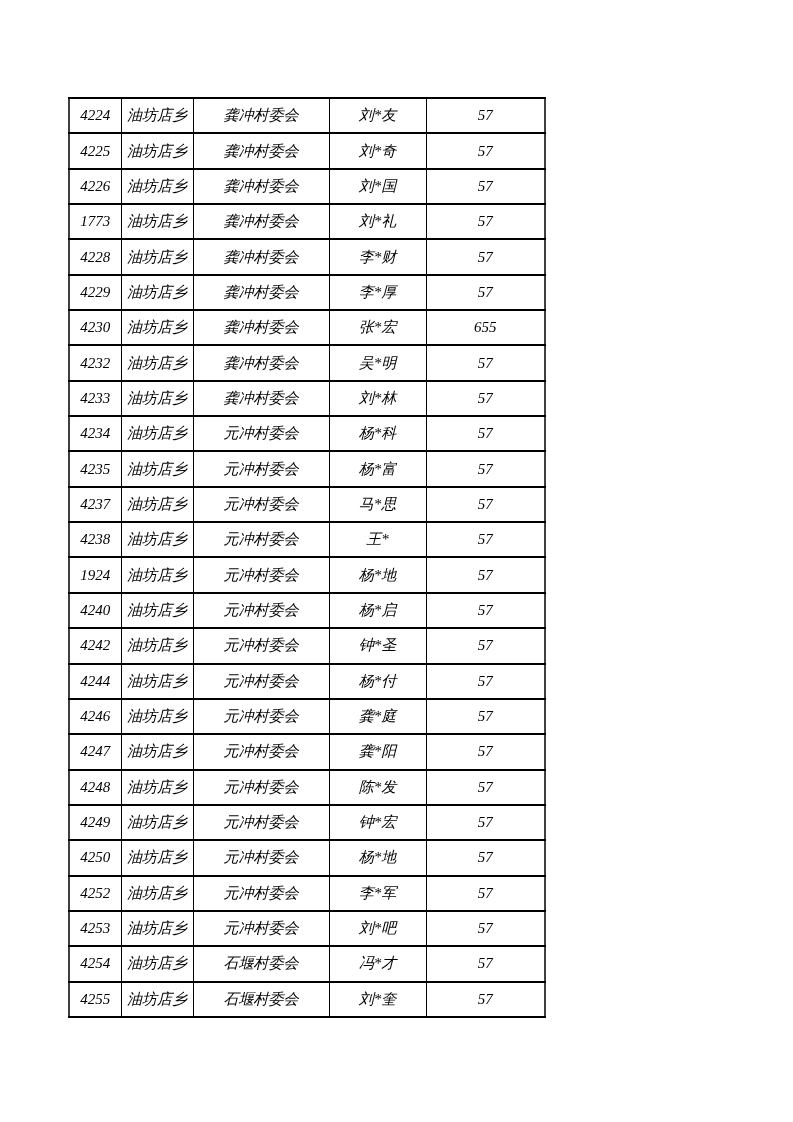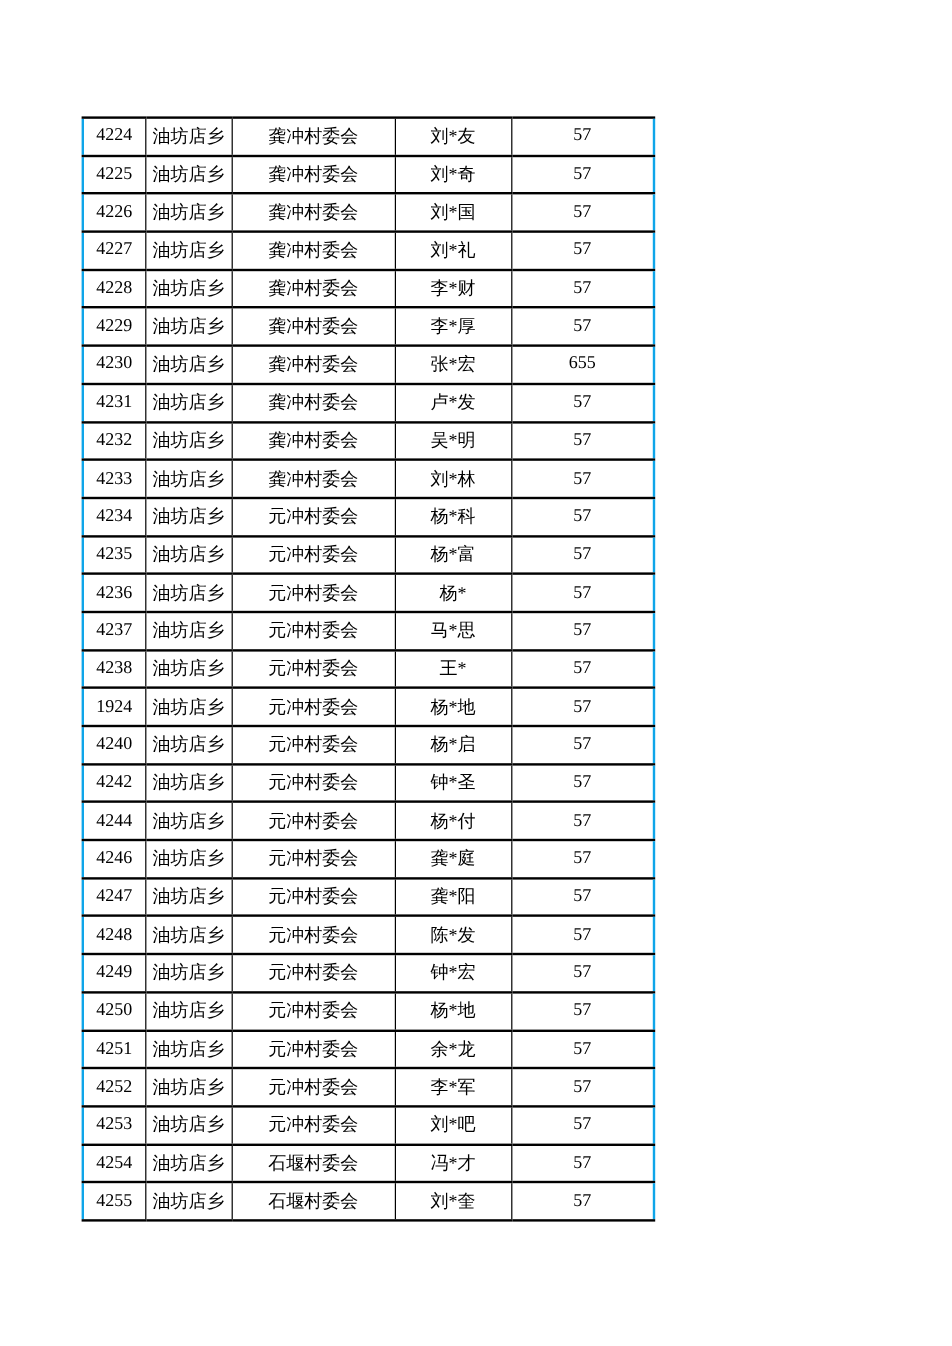--- a/index.html
+++ b/index.html
@@ -17,21 +17,22 @@
     overflow: hidden;
   }
   table.records {
     position: absolute;
     left: 68px;
     top: 97px;
     width: 476px;
     height: 921px;
     table-layout: fixed;
     border-collapse: collapse;
-    border: 2px solid #0ea5e9;
+    border: 2px solid #404040;
+    font-style: italic;
   }
   table.records td {
     border-left: 1px solid #000000;
     border-right: 1px solid #000000;
     border-top: 2px solid #000000;
     border-bottom: 2px solid #000000;
     text-align: center;
     vertical-align: middle;
     font-size: 15px;
     color: #000000;
@@ -75,21 +76,21 @@
 
   <tr>
     <td>4226</td>
     <td>油坊店乡</td>
     <td>龚冲村委会</td>
     <td>刘*国</td>
     <td>57</td>
   </tr>
 
   <tr>
-    <td>4227</td>
+    <td>1773</td>
     <td>油坊店乡</td>
     <td>龚冲村委会</td>
     <td>刘*礼</td>
     <td>57</td>
   </tr>
 
   <tr>
     <td>4228</td>
     <td>油坊店乡</td>
     <td>龚冲村委会</td>
@@ -106,27 +107,20 @@
   </tr>
 
   <tr>
     <td>4230</td>
     <td>油坊店乡</td>
     <td>龚冲村委会</td>
     <td>张*宏</td>
     <td>655</td>
   </tr>
 
-  <tr>
-    <td>4231</td>
-    <td>油坊店乡</td>
-    <td>龚冲村委会</td>
-    <td>卢*发</td>
-    <td>57</td>
-  </tr>
 
   <tr>
     <td>4232</td>
     <td>油坊店乡</td>
     <td>龚冲村委会</td>
     <td>吴*明</td>
     <td>57</td>
   </tr>
 
   <tr>
@@ -146,27 +140,20 @@
   </tr>
 
   <tr>
     <td>4235</td>
     <td>油坊店乡</td>
     <td>元冲村委会</td>
     <td>杨*富</td>
     <td>57</td>
   </tr>
 
-  <tr>
-    <td>4236</td>
-    <td>油坊店乡</td>
-    <td>元冲村委会</td>
-    <td>杨*</td>
-    <td>57</td>
-  </tr>
 
   <tr>
     <td>4237</td>
     <td>油坊店乡</td>
     <td>元冲村委会</td>
     <td>马*思</td>
     <td>57</td>
   </tr>
 
   <tr>
@@ -245,27 +232,20 @@
   </tr>
 
   <tr>
     <td>4250</td>
     <td>油坊店乡</td>
     <td>元冲村委会</td>
     <td>杨*地</td>
     <td>57</td>
   </tr>
 
-  <tr>
-    <td>4251</td>
-    <td>油坊店乡</td>
-    <td>元冲村委会</td>
-    <td>余*龙</td>
-    <td>57</td>
-  </tr>
 
   <tr>
     <td>4252</td>
     <td>油坊店乡</td>
     <td>元冲村委会</td>
     <td>李*军</td>
     <td>57</td>
   </tr>
 
   <tr>

